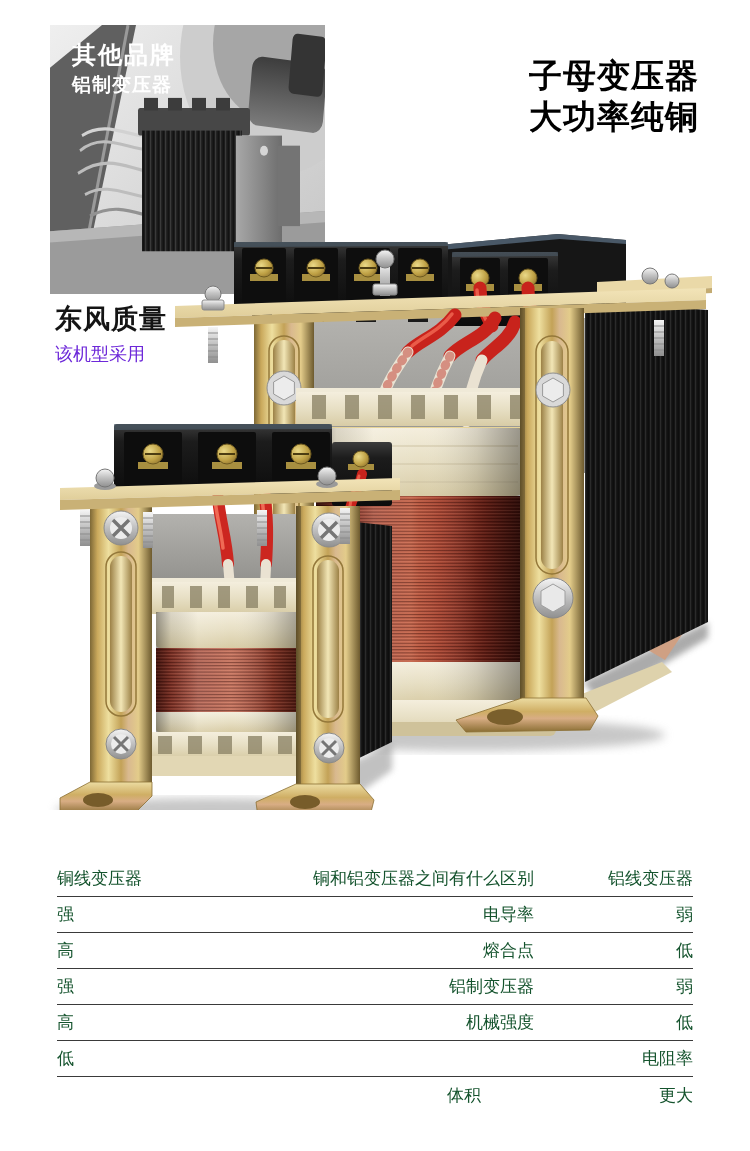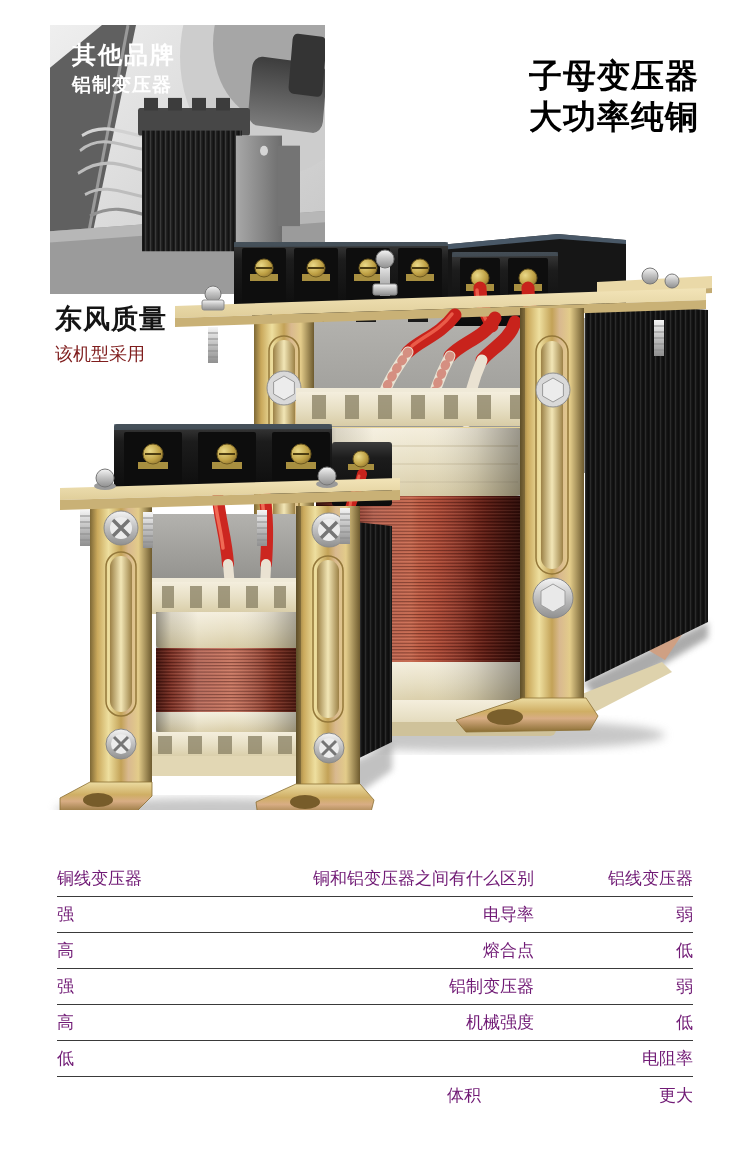--- a/index.html
+++ b/index.html
@@ -25,31 +25,31 @@
   
   .main-title {
     position:absolute; left:529px; top:55px;
     font-size:33px; font-weight:900; color:#000000;
     line-height:41px; letter-spacing:1px; white-space:nowrap;
   }
 
   
   .quality { position:absolute; left:55px; top:301px; z-index:5; color:#141414; }
   .quality-title { font-size:27px; font-weight:600; letter-spacing:1px; }
-  .quality-subtitle { font-size:18px; font-weight:400; margin-top:5px; color:#7f1d1d; }
+  .quality-subtitle { font-size:18px; font-weight:400; margin-top:5px; color:#6d28d9; }
 
   
   .photo {
     position:absolute; left:0; top:230px; width:750px; height:580px; z-index:1;
   }
 
   
   .cmp-table {
     position:absolute; left:57px; top:861px; width:636px;
-    font-size:17px; font-weight:500; color:#701a75; z-index:5;
+    font-size:17px; font-weight:500; color:#14532d; z-index:5;
   }
   .t-row {
     display:flex; align-items:center; height:36px;
     border-bottom:1.5px solid #3a3a3a;
   }
   .t-row:last-child { border-bottom:none; }
   .t-left  { flex:1; text-align:left; }
   .t-center{ flex:2; text-align:right; }
   .t-right { flex:1; text-align:right; }
 </style>

